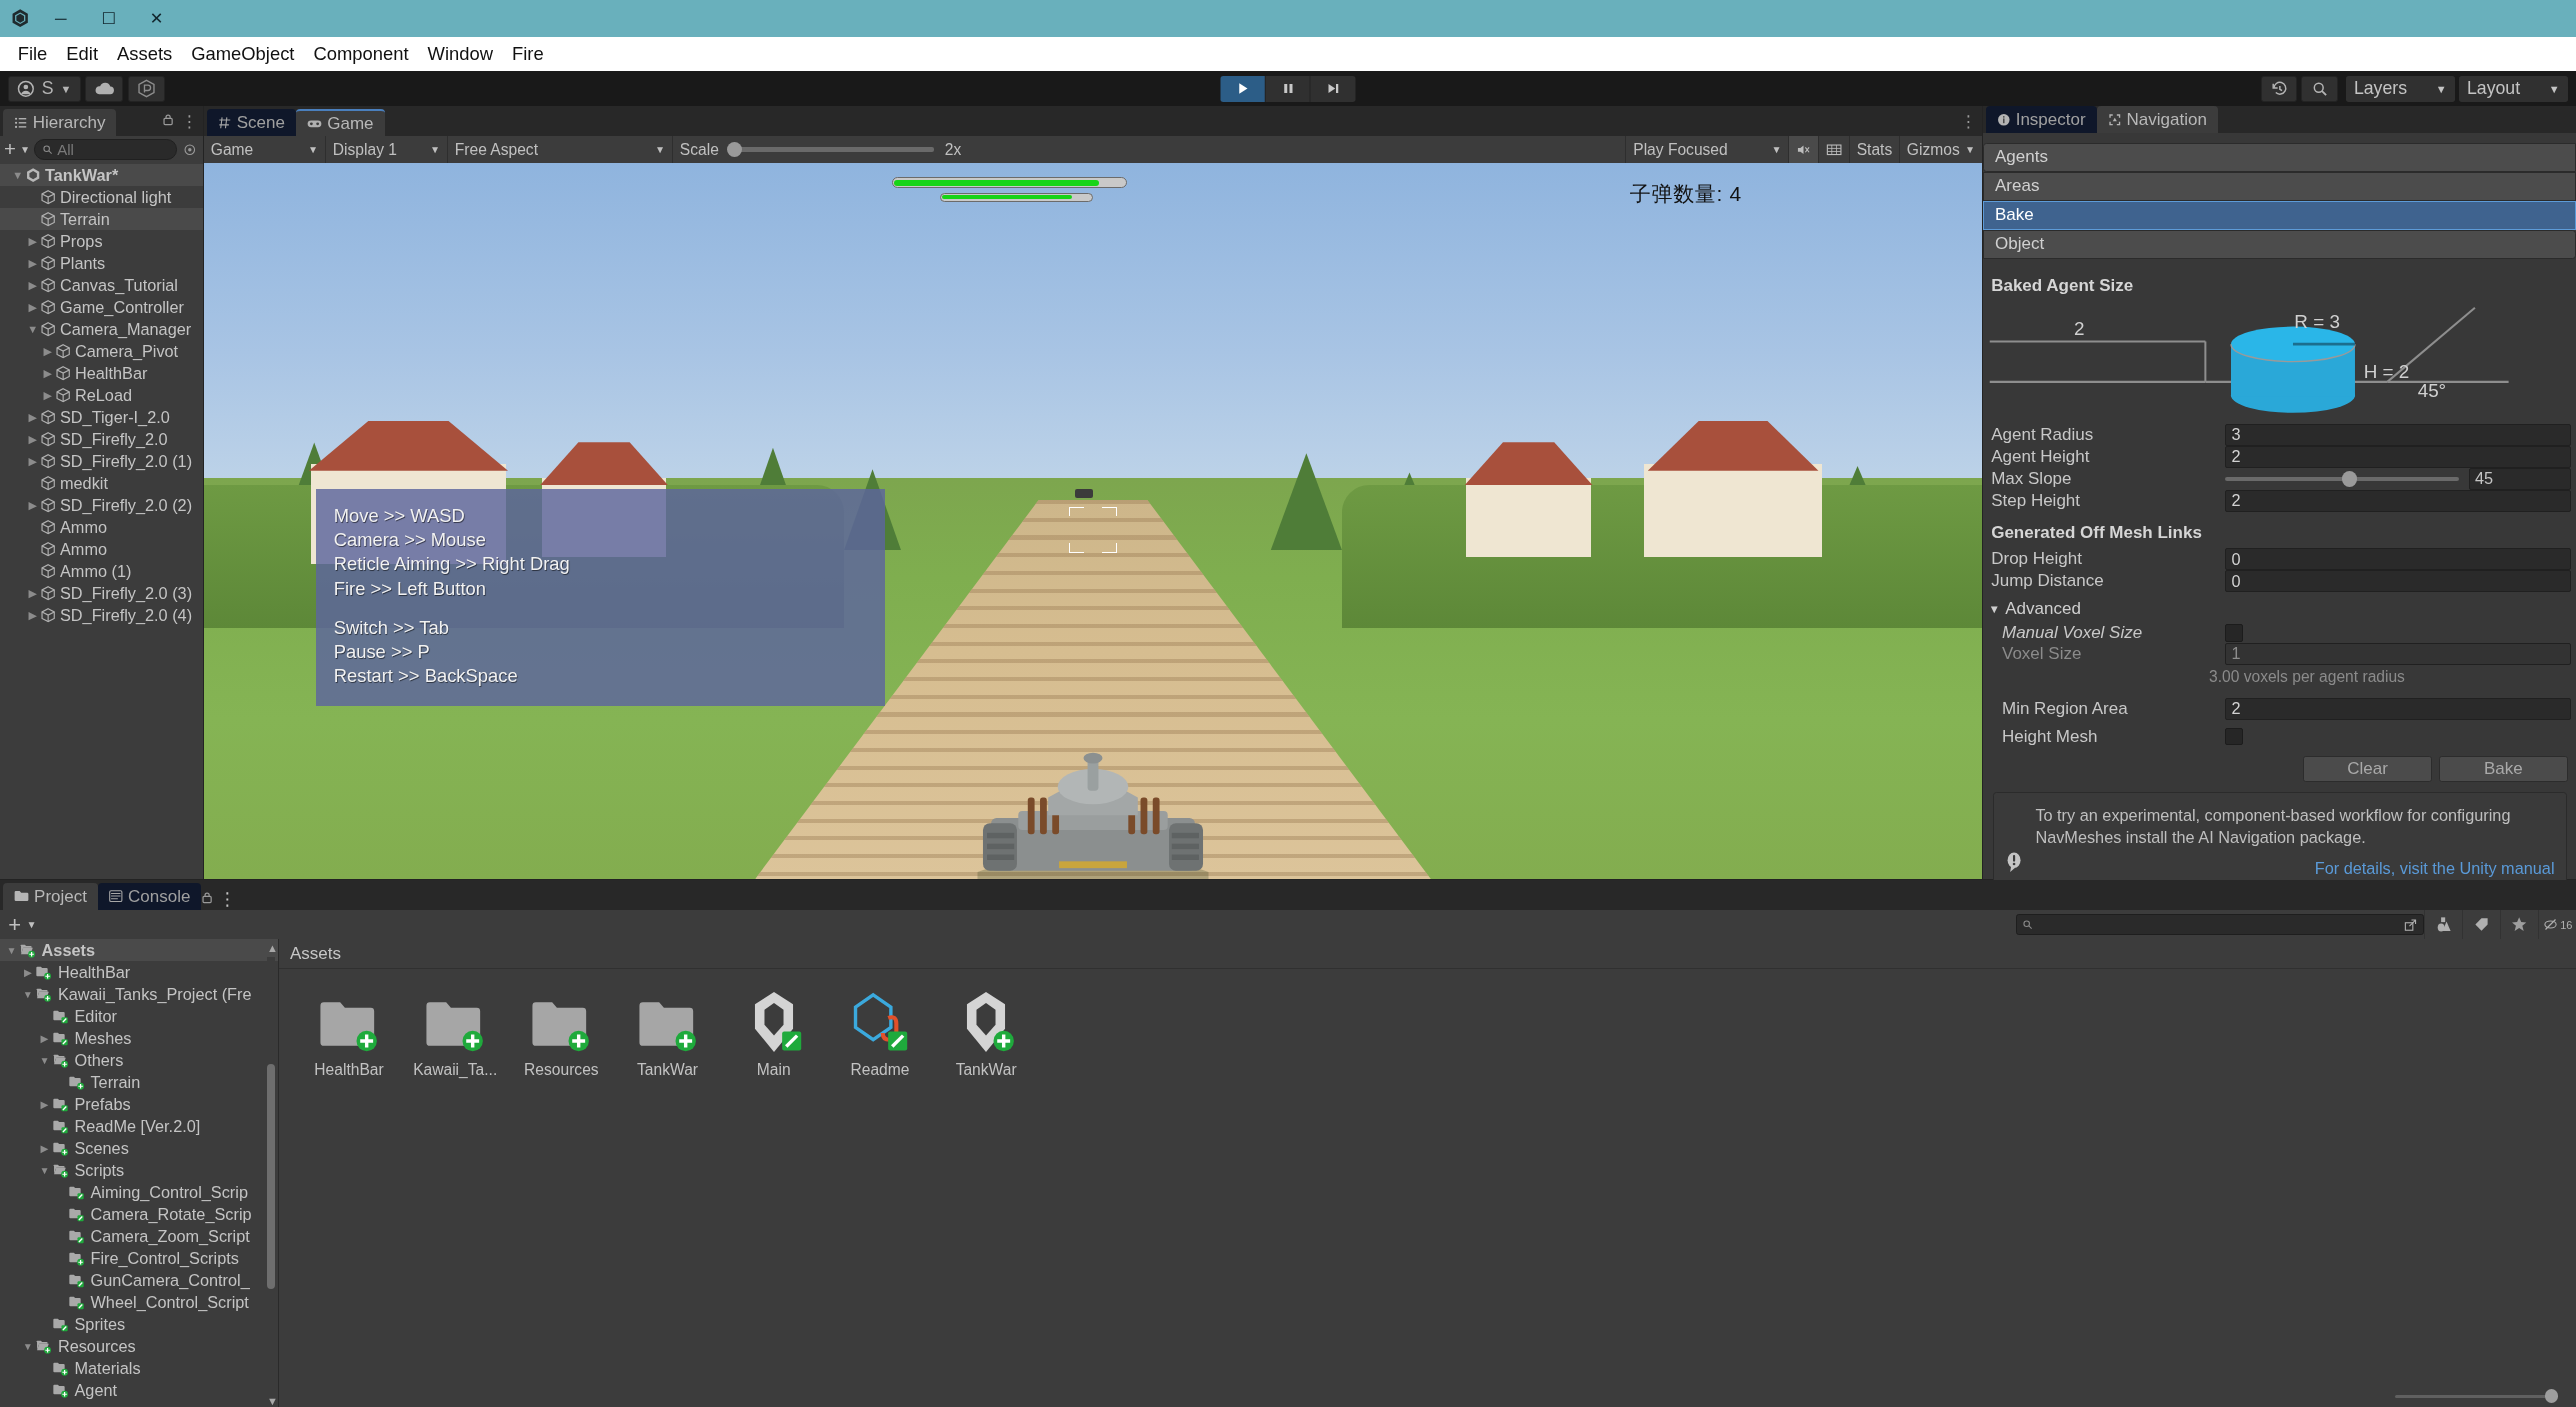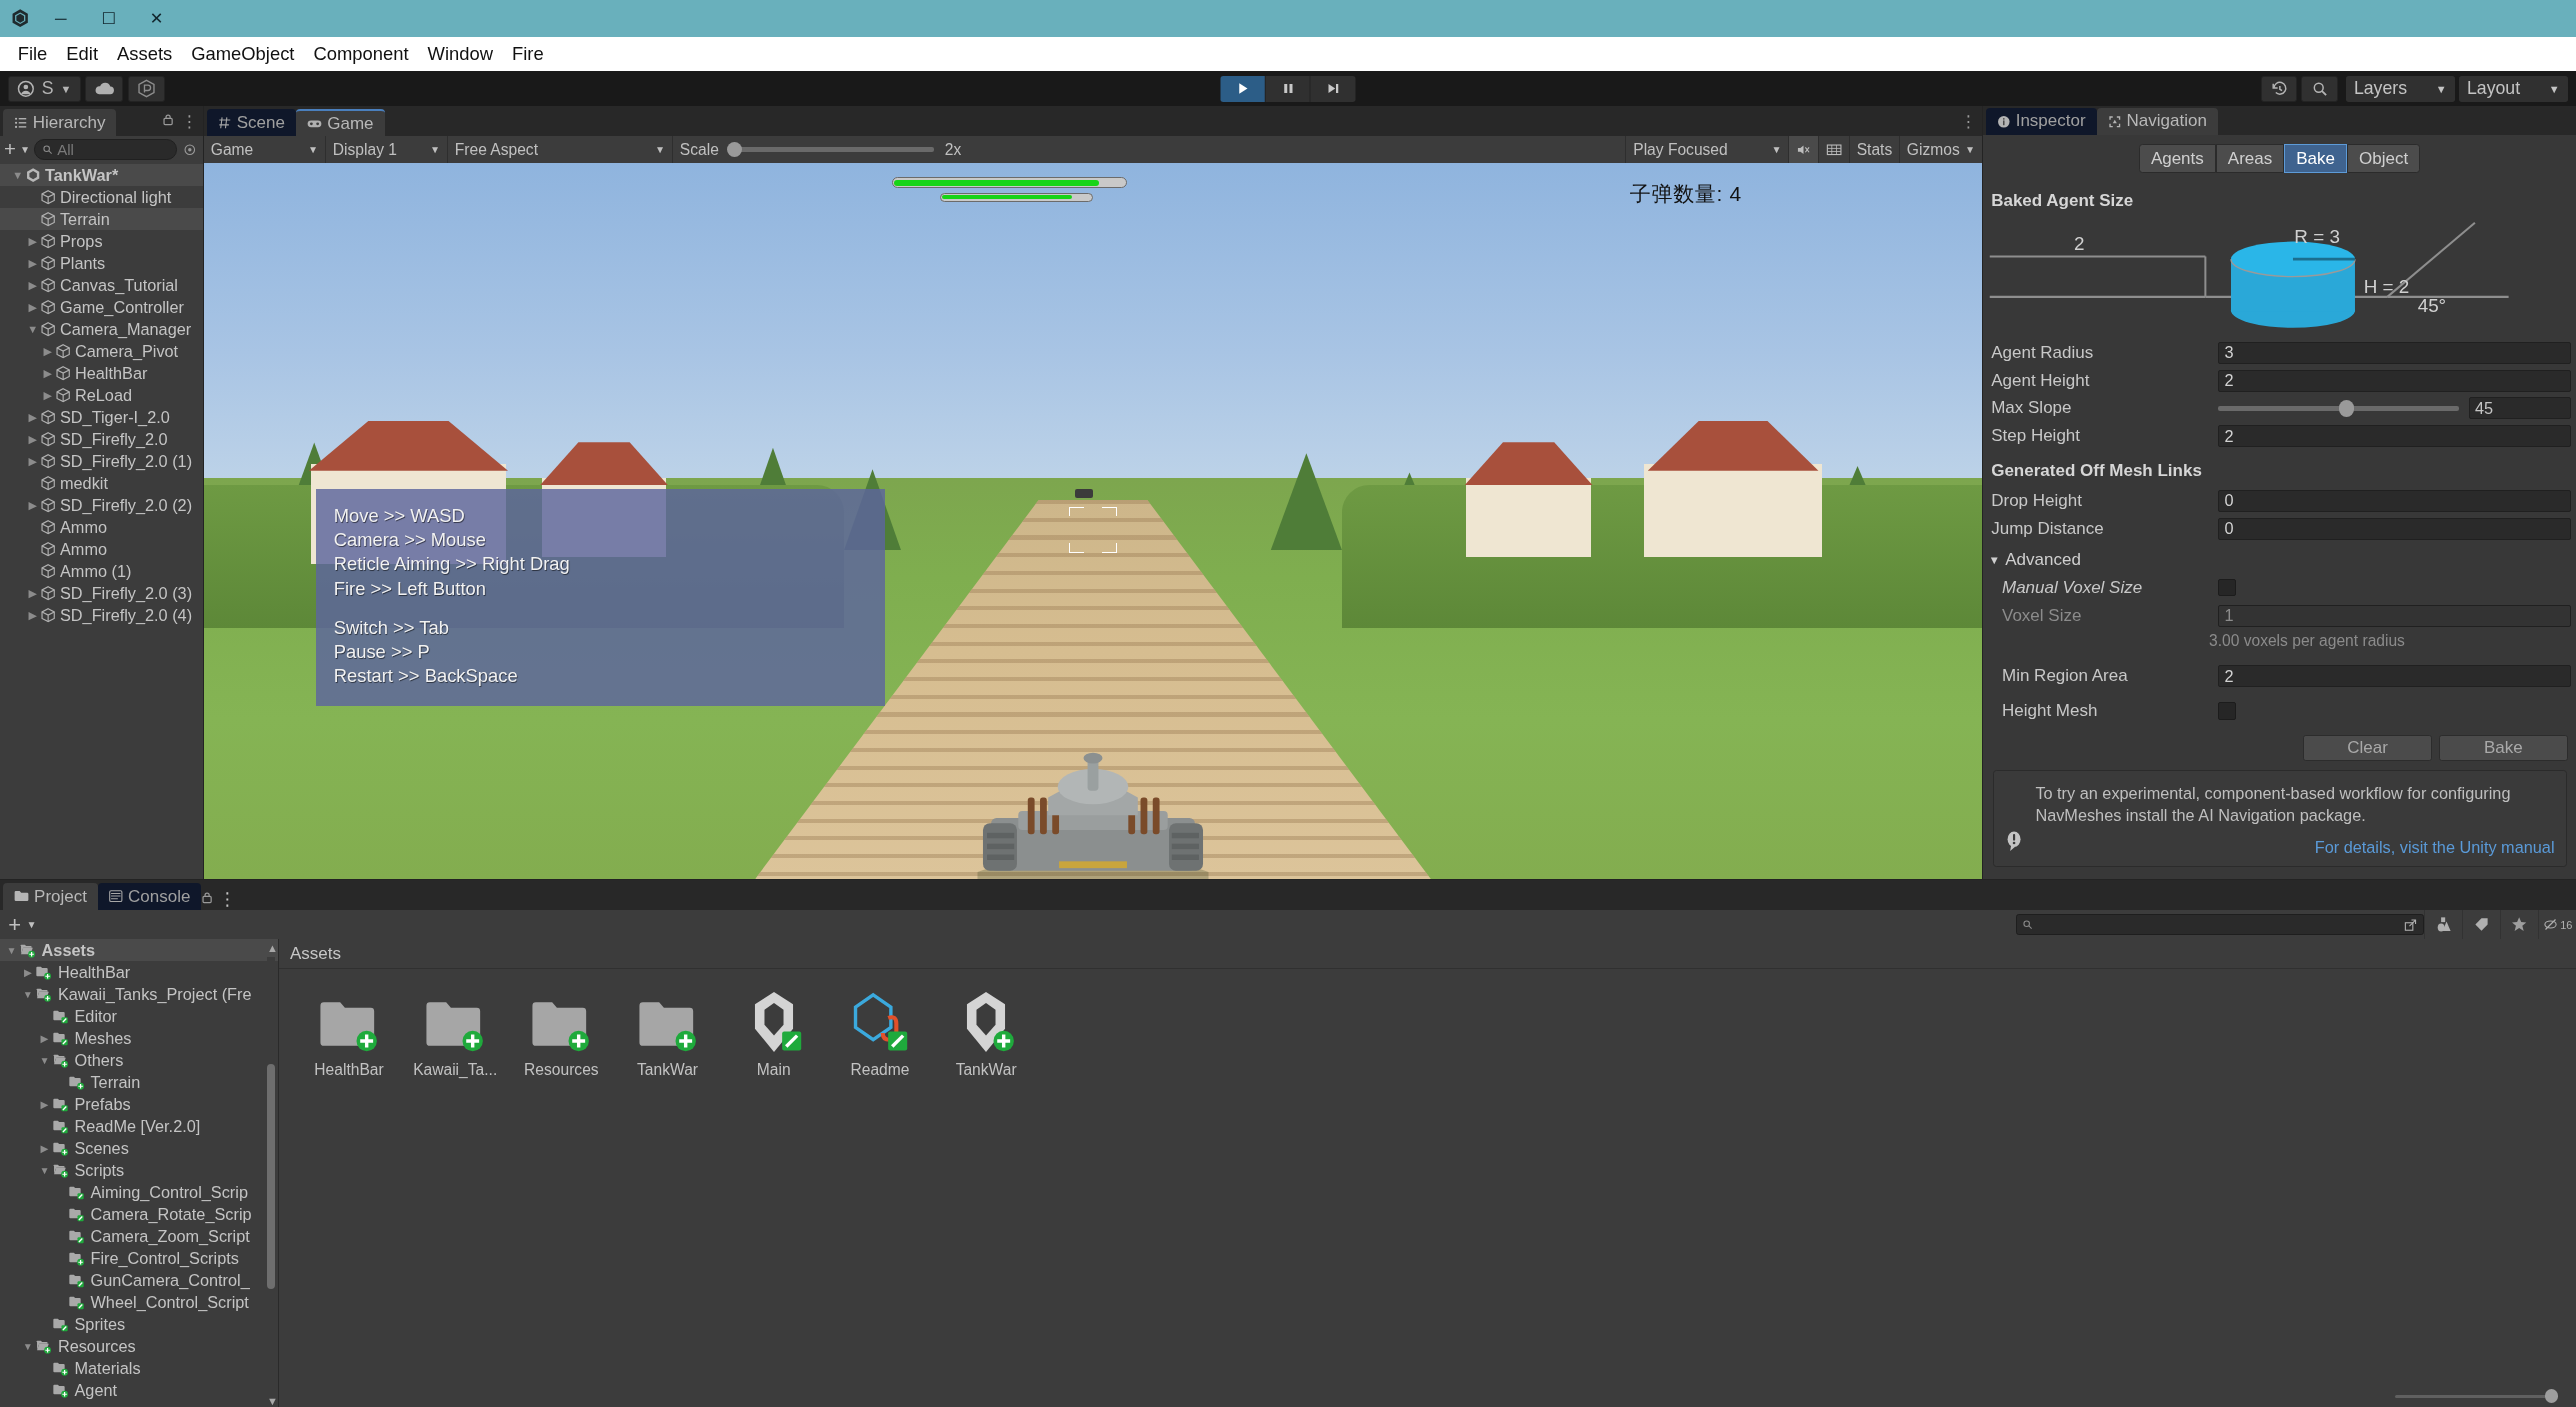--- a/index.html
+++ b/index.html
@@ -104,29 +104,29 @@
   #ammo-text { position:absolute; color:#111; font-size:21px; letter-spacing:0.7px; }
   #tutorial-box { position:absolute; background:rgba(93,101,158,.82);
       padding:15px 17.7px 17.7px 17.7px; color:#f2f2f2; font-size:18.4px; line-height:1.32;
       text-shadow:0.7px 0.7px 0.7px rgba(0,0,0,.55); }
   #tutorial-box .gap { height:15px; }
   #reticle { position:absolute; width:48px; height:46px; }
   #reticle div { position:absolute; border:1.4px solid #ffffff; }
 
   
   #inspector { width:593px; background:#383838; display:flex; flex-direction:column; }
-  #nav-tabs { display:flex; justify-content:center; padding:9.5px 0 6.8px 0; }
+  #nav-tabs { display:flex; padding:9.5px 0 6.8px 0;flex-direction:column; }
   #nav-tabs .ntab { height:29px; background:#4c4c4c; border:0.7px solid #2b2b2b;
       display:flex; align-items:center; padding:0 11px; font-size:17px; color:#d0d0d0; }
   #nav-tabs .ntab:first-child { border-radius:3.4px 0 0 3.4px; }
   #nav-tabs .ntab:last-child { border-radius:0 3.4px 3.4px 0; }
   #nav-tabs .ntab.active { background:#3f638f; border-color:#5d9bd8; color:#ffffff; }
   .sect-title { font-weight:bold; color:#d6d6d6; padding:11px 8.2px 5.4px 8.2px; font-size:17px; }
   .diagram { height:122px; position:relative; }
-  .frow { height:29px; display:flex; align-items:center; padding:0 5.4px 0 8.2px; gap:9px; }
+  .frow { height:29px; display:flex; align-items:center; padding:0 5.4px 0 8.2px; gap:16px; }
   .frow .flbl { width:218px; font-size:17px; color:#c8c8c8; flex:0 0 auto; }
   .frow .fval { flex:1 1 auto; height:22px; background:#2a2a2a; border:0.7px solid #202020;
       border-radius:2px; display:flex; align-items:center; padding:0 5.4px; font-size:16.3px;
       color:#d2d2d2; }
   .frow .fval.dim { color:#8d8d8d; background:#333; }
   .chk { width:17.7px; height:17.7px; background:#262626; border:0.7px solid #1c1c1c; border-radius:2px; }
   .slider-wrap { flex:1 1 auto; display:flex; align-items:center; gap:9.5px; }
   .slider { flex:1 1 auto; height:4.1px; background:#6a6a6a; border-radius:2px; position:relative; }
   .slider .knob { position:absolute; top:-6.1px; width:15px; height:16.3px; background:#9a9a9a;
       border-radius:7.5px; }

